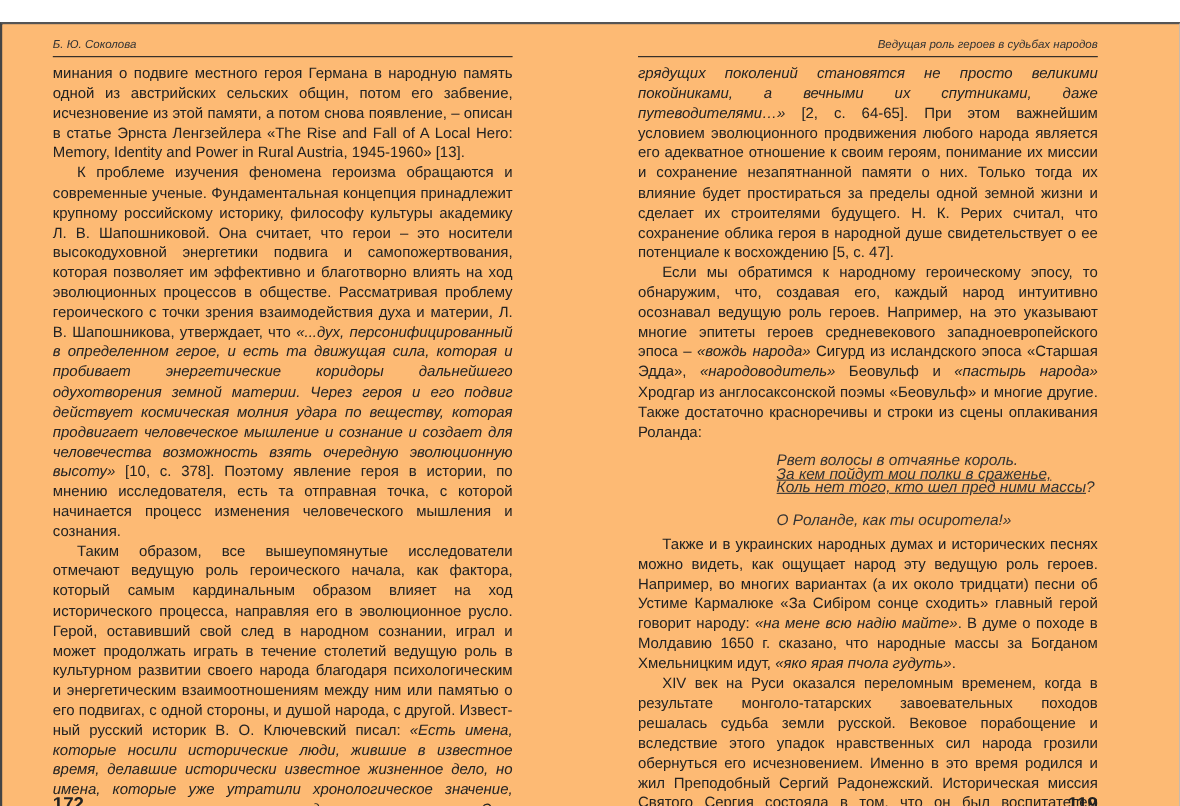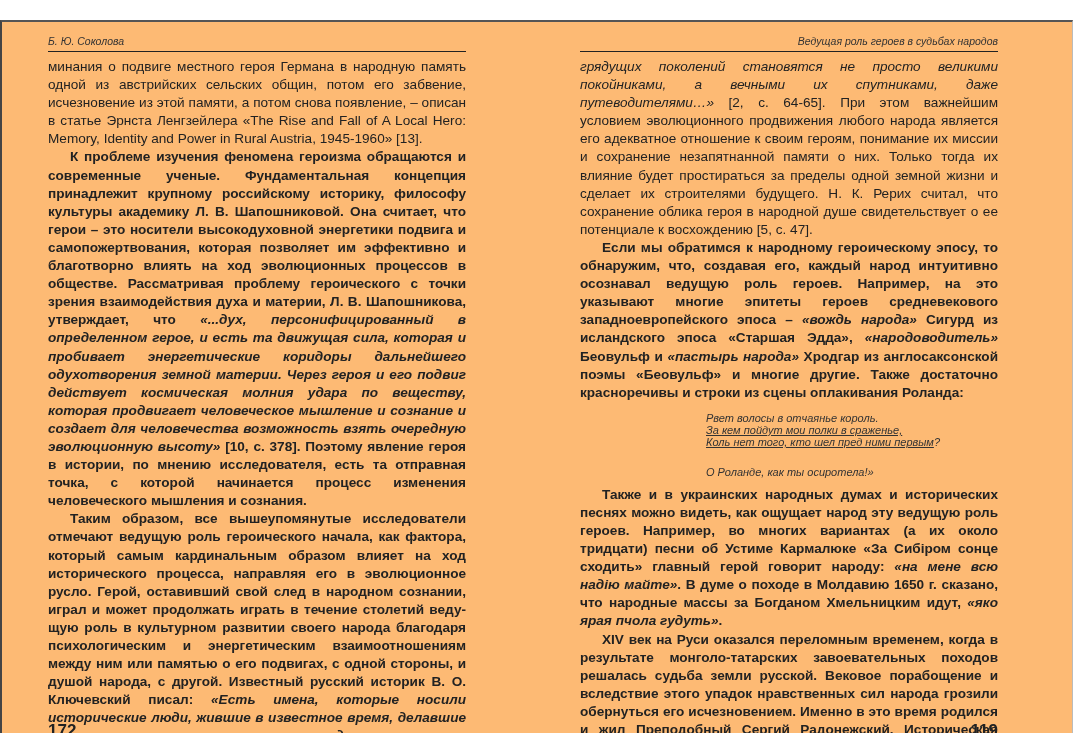--- a/index.html
+++ b/index.html
@@ -30,25 +30,25 @@
     line-height: 14px;
   }
   .page.right .running-head { text-align: right; }
   .body-text {
     position: absolute; top: 36px; left: 0; right: 0;
     font-size: 13.6px; line-height: 18.1px;
     text-align: justify; color: #222;
     hyphens: manual;
   }
   .body-text p { margin: 0; }
-  .body-text p.indent { text-indent: 22px; font-weight: bold; }
+  .body-text p.indent { text-indent: 22px; }
   .body-text em { font-style: italic; }
   .verse {
     margin: 10px 0 8px 126px;
-    font-size: 11px; line-height: 12px; font-style: italic; color: #333;
+    font-size: 14px; line-height: 12px; font-style: italic; color: #333;
     text-align: left;
   }
   .verse .line { display: block; }
   .verse .u { text-decoration: underline; }
   .verse .gap { height: 9px; }
   .folio {
     position: absolute; top: 699px; font-size: 17px; color: #222; font-weight: bold;
   }
   .page.left .folio { left: 0; }
   .page.right .folio { right: 0; }
@@ -72,21 +72,21 @@
     <div class="running-head">Ведущая роль героев в судьбах народов</div>
     <div class="body-text">
       <div>
           <p><em>грядущих поколений становятся не просто великими покойниками, а вечными их спутниками, даже путеводителями…»</em><span> [2, с. 64-65]. При этом важнейшим условием эволюционного продвижения любого на­рода является его адекватное отношение к своим героям, понимание их миссии и сохранение незапятнанной памяти о них. Только тогда их влияние будет простираться за пределы одной земной жизни и сделает их строителями будущего. Н. К. Рерих считал, что сохранение облика героя в народной душе свидетельствует о ее потенциале к восхожде­нию [5, с. 47].</span></p>
           <p class="indent"><span>Если мы обратимся к народному героическому эпосу, то обнару­жим, что, создавая его, каждый народ интуитивно осознавал ведущую роль героев. Например, на это указывают многие эпитеты героев сред­невекового западноевропейского эпоса – </span><em>«вождь народа»</em><span> Сигурд из исландского эпоса «Старшая Эдда», </span><em>«народоводитель»</em><span> Беовульф и </span><em>«пастырь народа»</em><span> Хродгар из англосаксонской поэмы «Беовульф» и многие другие. Также достаточно красноречивы и строки из сцены оп­лакивания Роланда:</span></p>
         </div>
       <div class="verse">
         <div id="verse-stanza">
             <span class="line"><span>Рвет волосы в отчаянье король.</span></span>
             <span class="line"><span class="u">За кем пойдут мои полки в сраженье,</span></span>
-            <span class="line"><span class="u">Коль нет того, кто шел пред ними первым</span><span>?</span></span>
+            <span class="line"><span class="u">Коль нет того, кто шел пред ними массы</span><span>?</span></span>
           </div>
         <div class="gap"></div>
         <div class="gap"></div>
         <div id="verse-closing">
             <span class="line">О Роланде, как ты осиротела!»</span>
           </div>
       </div>
       <div>
           <p class="indent"><span>Также и в украинских народных думах и исторических песнях можно видеть, как ощущает народ эту ведущую роль героев. Например, во многих вариантах (а их около тридцати) песни об Устиме Кармалюке «За Сибіром сонце сходить» главный герой говорит народу: </span><em>«на мене всю надію майте»</em><span>. В думе о походе в Молдавию 1650 г. сказано, что народные массы за Богданом Хмельницким идут, </span><em>«яко ярая пчола гу­дуть»</em><span>.</span></p>
           <p class="indent"><span>XIV век на Руси оказался переломным временем, когда в результа­те монголо-татарских завоевательных походов решалась судьба земли русской. Вековое порабощение и вследствие этого упадок нравствен­ных сил народа грозили обернуться его исчезновением. Именно в это время родился и жил Преподобный Сергий Радонежский. Историчес­кая миссия Святого Сергия состояла в том, что он был воспитателем русского национального духа и строителем русской культуры, став</span></p>

